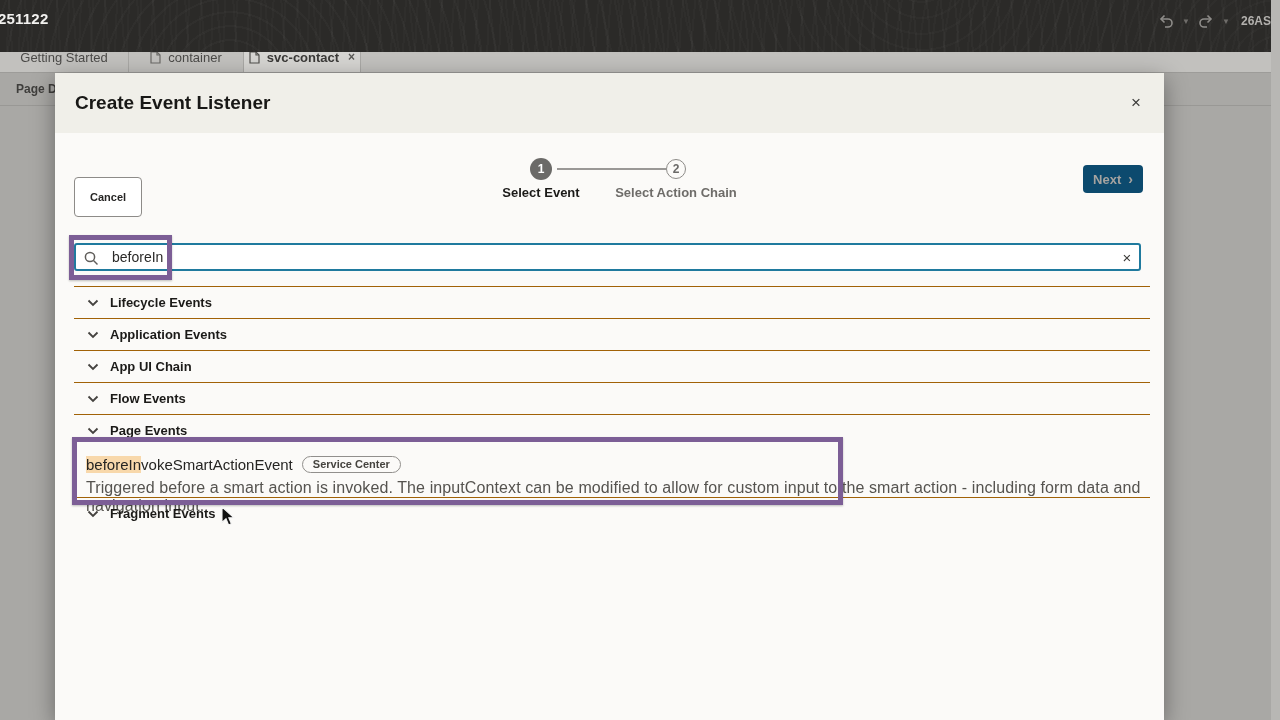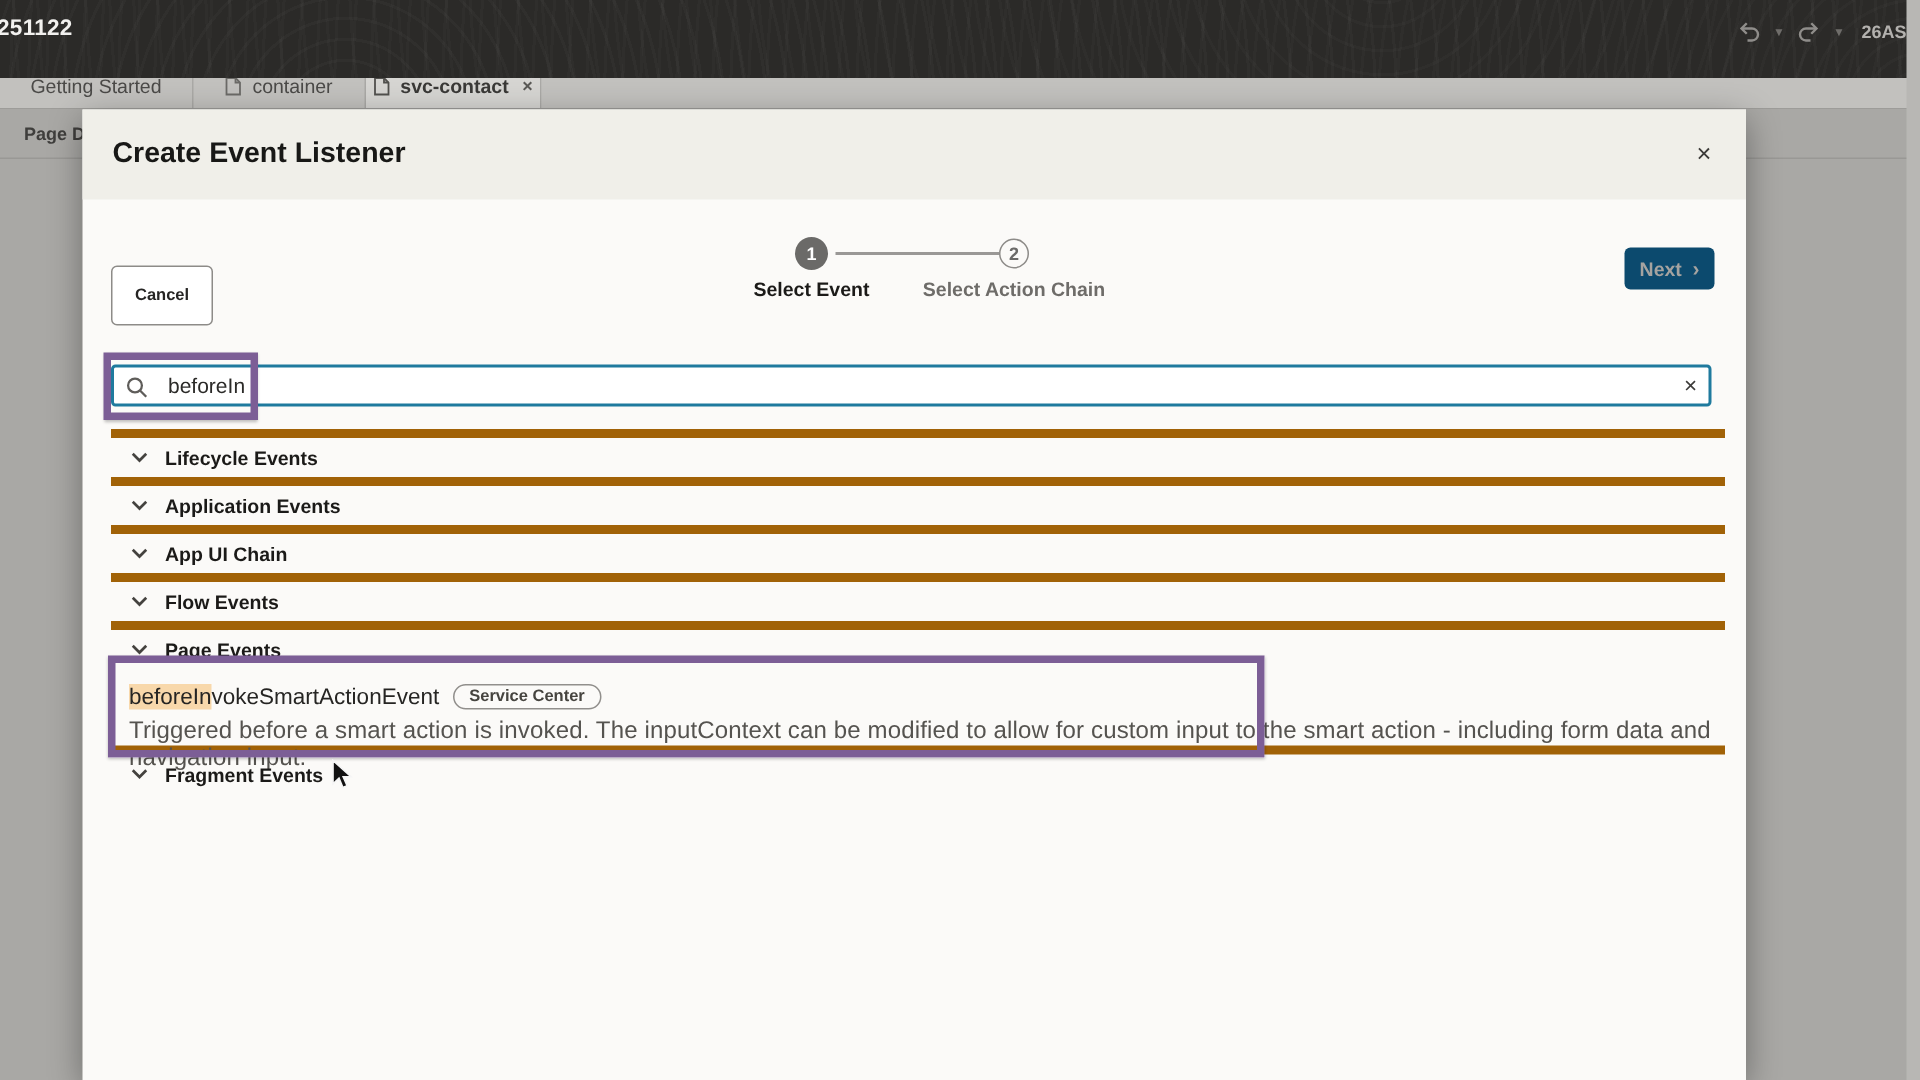--- a/index.html
+++ b/index.html
@@ -61,21 +61,21 @@
   .search-mag { position:absolute; left:29px; top:178px; z-index:12; pointer-events:none; }
   .search-clear { position:absolute; left:1062px; top:175px; width:20px; height:20px; border:none; background:none; font-size:15px; color:#3c3b39; cursor:pointer; z-index:12; line-height:20px; text-align:center; }
 
   
   .annot { position:absolute; border:5px solid #7c5e96; box-shadow:0 1px 2px rgba(0,0,0,.25); z-index:20; pointer-events:none; }
   .annot-search { left:14px; top:162px; width:103px; height:45px; }
   .annot-result { left:17px; top:364px; width:771px; height:68px; }
 
   
   .event-list { position:absolute; left:19px; top:213px; width:1076px; }
-  .section-row { height:32px; display:flex; align-items:center; gap:11px; border-top:6px solid #a16207; cursor:pointer; }
+  .section-row { height:32px; display:flex; align-items:center; gap:11px; border-top:1px solid #a16207; cursor:pointer; }
   .section-row .chev-icon { margin-left:13px; display:flex; }
   .section-label { font-size:13px; font-weight:bold; color:#1b1a18; }
   .result-item { height:51px; padding:8px 0 0 12px; cursor:pointer; }
   .result-title-line { display:flex; align-items:center; gap:9px; height:20px; }
   .result-title { font-size:15px; color:#262523; }
   .hl { background:#f8d8ab; }
   .svc-badge { display:inline-flex; align-items:center; height:17px; padding:0 10px; border:1px solid #918f8c; border-radius:9px; font-size:11px; font-weight:bold; color:#46443f; }
   .result-desc { margin-top:5px; font-size:16px; color:#55534f; letter-spacing:.1px; }
 
   

